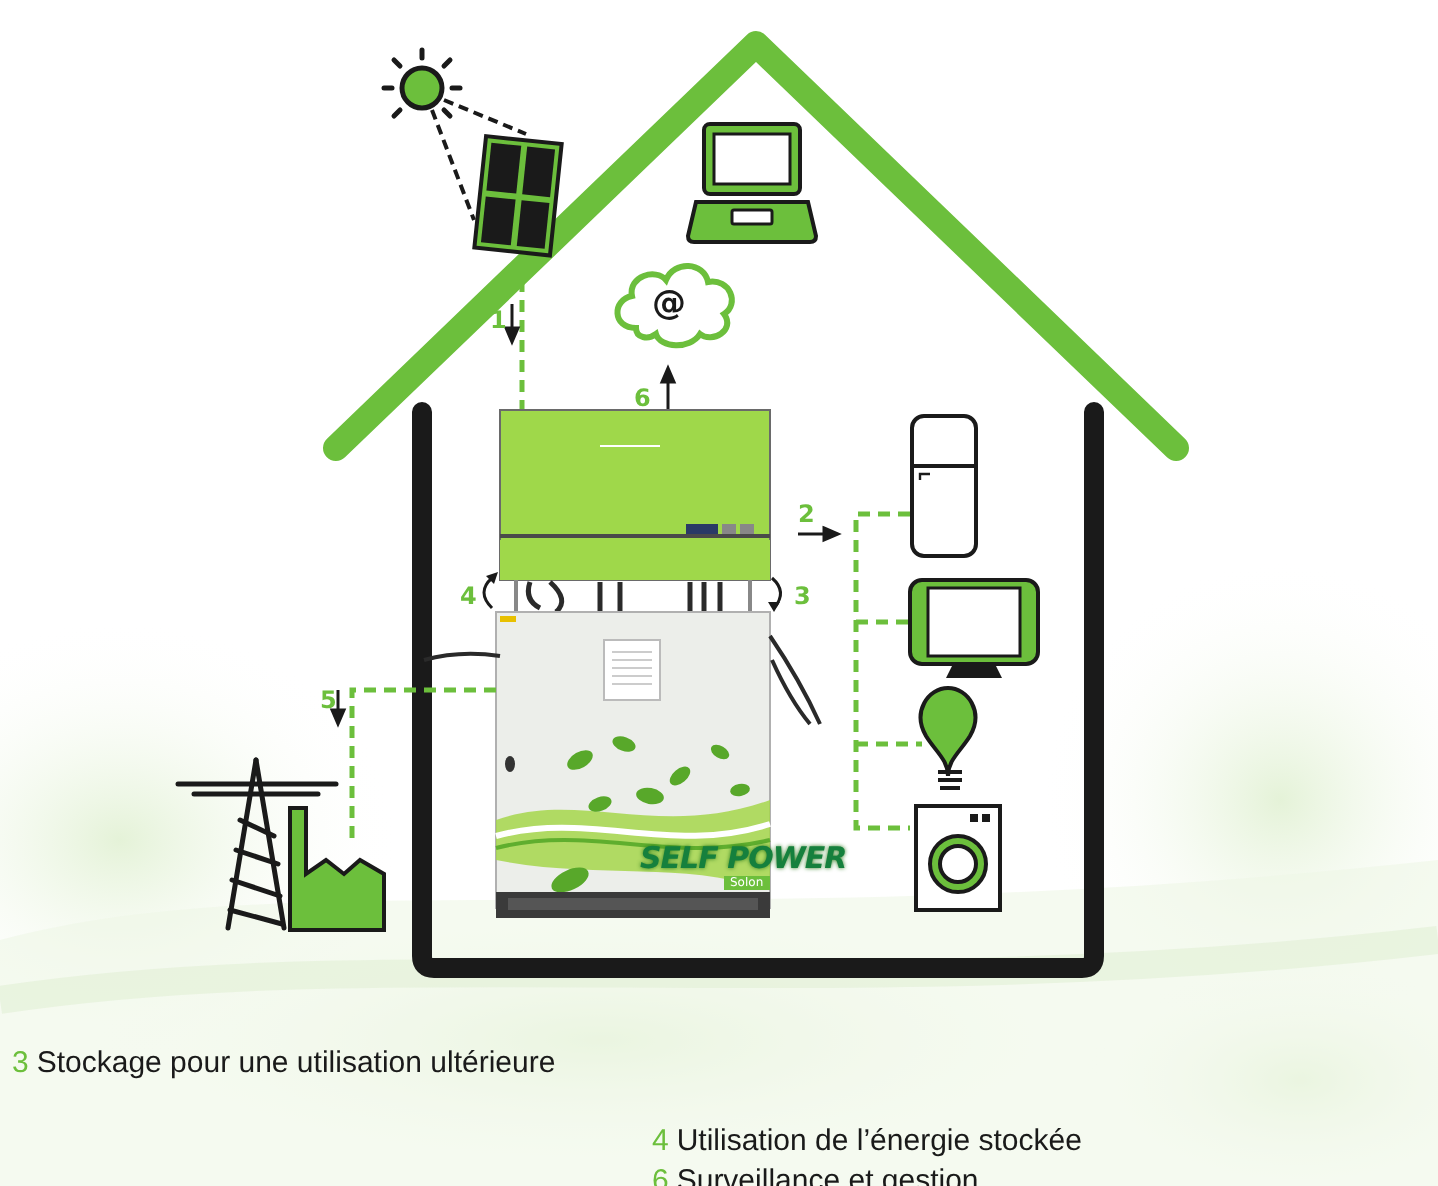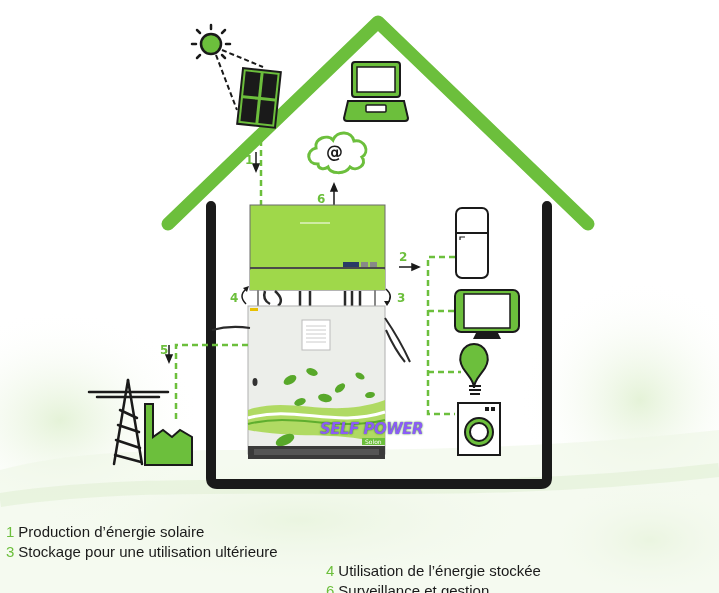--- a/index.html
+++ b/index.html
@@ -4,21 +4,21 @@
 <style>
   html, body { margin:0; padding:0; }
   body { width:719px; height:593px; position:relative; overflow:hidden; background:#ffffff;
          font-family:"Liberation Sans", sans-serif; }
   .bg { position:absolute; left:0; top:0; width:719px; height:593px; }
   .stage { position:absolute; left:0; top:0; width:719px; height:593px; }
   .num { position:absolute; font-family:"DejaVu Sans", sans-serif; font-weight:bold; font-size:12px; color:#6cbf3c; }
   .legend { position:absolute; top:522px; font-size:15px; line-height:20px; color:#1a1a1a; }
   .legend .row { white-space:nowrap; }
   .legend .n { color:#6cbf3c; font-weight:normal; margin-right:4px; }
-  .brand { position:absolute; font-family:"DejaVu Sans", sans-serif; font-weight:bold; font-style:italic; color:#8b5cf6;
+  .brand { position:absolute; font-family:"DejaVu Sans", sans-serif; font-weight:bold; font-style:italic; color:#15803d;
            font-size:15px; text-shadow:0 0 2px #2e7d1e; letter-spacing:-0.5px; }
   .brand-sub { position:absolute; font-family:"DejaVu Sans", sans-serif; font-size:6px; color:#fff; background:#6cbf3c; padding:0 3px; }
 </style>
 </head>
 <body>
 
 <svg class="bg" viewBox="0 0 719 593">
   <defs>
     <radialGradient id="g1" cx="0.5" cy="0.5" r="0.5">
       <stop offset="0" stop-color="#cfe8b8" stop-opacity="0.55"></stop>
@@ -210,19 +210,18 @@
 <div class="num" style="left:230px;top:291px;">4</div>
 <div class="num" style="left:397px;top:291px;">3</div>
 <div class="num" style="left:160px;top:343px;">5</div>
 
 <div style="position:absolute;left:326px;top:142px;font-family:'DejaVu Sans',sans-serif;font-weight:bold;font-size:17px;color:#1a1a1a;">@</div>
 
 <div class="brand" style="left:320px;top:420px;">SELF POWER</div>
 <div class="brand-sub" style="left:362px;top:438px;">Solon</div>
 
 <div class="legend" style="left:6px;">
-  <div class="row"><span class="n">1</span><span>Production d’énergie solaire</span></div>
   <div class="row"><span class="n">3</span><span>Stockage pour une utilisation ultérieure</span></div>
 </div>
 <div class="legend" style="left:326px;margin-top:39px;">
   <div class="row"><span class="n">4</span><span>Utilisation de l’énergie stockée</span></div>
   <div class="row"><span class="n">6</span><span>Surveillance et gestion</span></div>
 </div>
 
 </body></html>

